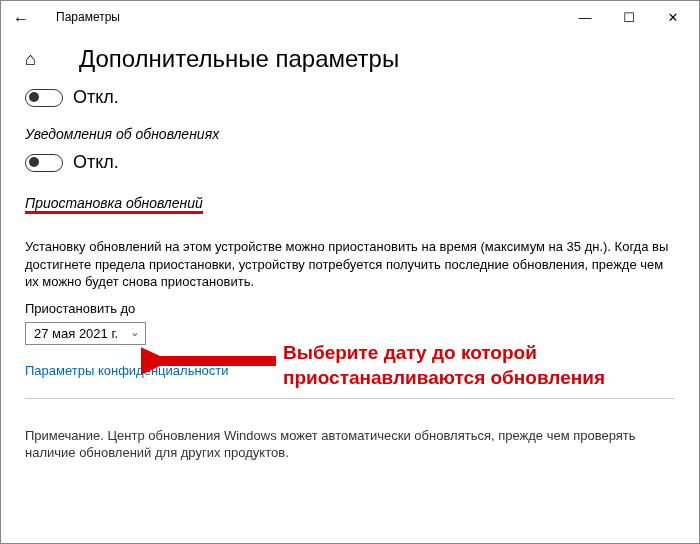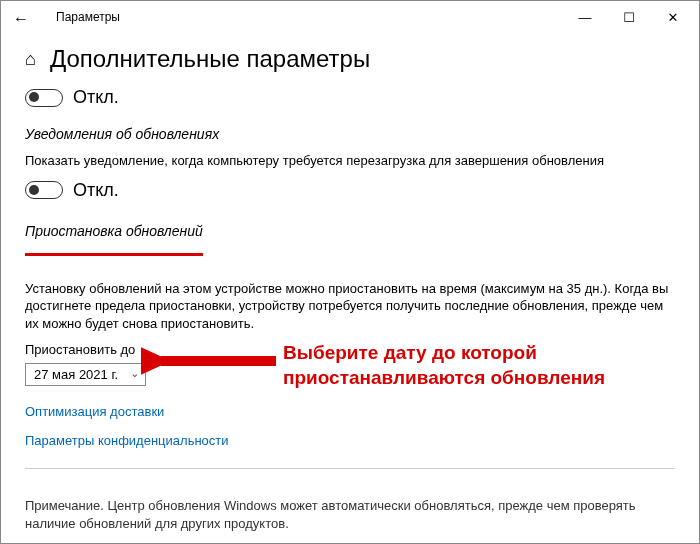--- a/index.html
+++ b/index.html
@@ -41,21 +41,21 @@
   .content {
     padding: 12px 24px 0 24px;
   }
   .header-row {
     display: flex;
     align-items: center;
     gap: 14px;
     margin-bottom: 14px;
   }
   .home-icon { font-size: 18px; }
-  .page-title { font-size: 24px; font-weight: 400; }
+  .page-title { font-size: 24px; font-weight: 400; margin-left: 29px; }
   .toggle-row {
     display: flex; align-items: center; gap: 10px;
     margin-bottom: 18px;
   }
   .toggle {
     width: 38px; height: 18px;
     border: 1.5px solid #333;
     border-radius: 10px;
     position: relative;
   }
@@ -75,21 +75,21 @@
     font-style: italic;
   }
   .section-desc {
     font-size: 13px;
     margin-bottom: 10px;
     line-height: 1.35;
   }
   .underline-red {
     display: inline-block;
     border-bottom: 3px solid #d80000;
-    padding-bottom: 14px;
+    padding-bottom: 0;
   }
   .pause-section { margin-top: 22px; }
   .field-label { font-size: 13px; margin-bottom: 6px; }
   .date-select {
     display: inline-flex;
     align-items: flex-start;
     border: 1px solid #888;
     padding: 3px 6px 3px 8px;
     gap: 12px;
     font-size: 13px;
@@ -143,38 +143,36 @@
     <span class="home-icon">⌂</span>
     <span class="page-title">Дополнительные параметры</span>
   </div>
 
   <div class="toggle-row">
     <div class="toggle"></div>
     <span class="toggle-label">Откл.</span>
   </div>
 
   <div class="section-title">Уведомления об обновлениях</div>
-  <div class="section-desc">Показать уведомление, когда компьютеру требуется перезагрузка для завершения обновления</div>
   <div class="toggle-row">
     <div class="toggle"></div>
     <span class="toggle-label">Откл.</span>
   </div>
 
   <div class="pause-section">
     <div style="margin-bottom:14px;">
       <span class="section-title underline-red">Приостановка обновлений</span>
     </div>
     <div class="section-desc">Установку обновлений на этом устройстве можно приостановить на время (максимум на 35 дн.). Когда вы достигнете предела приостановки, устройству потребуется получить последние обновления, прежде чем их можно будет снова приостановить.</div>
     <div class="field-label">Приостановить до</div>
     <div class="date-select">
       <span>27 мая 2021 г.</span>
       <span class="chev">⌄</span>
     </div>
 
-    <a class="link">Оптимизация доставки</a>
     <a class="link">Параметры конфиденциальности</a>
   </div>
 
   <div class="footer-line">
     <div class="footer-note">Примечание. Центр обновления Windows может автоматически обновляться, прежде чем проверять наличие обновлений для других продуктов.</div>
   </div>
 
 </div>
 
 <svg class="arrow" style="left:140px; top:330px;" width="140" height="60">

